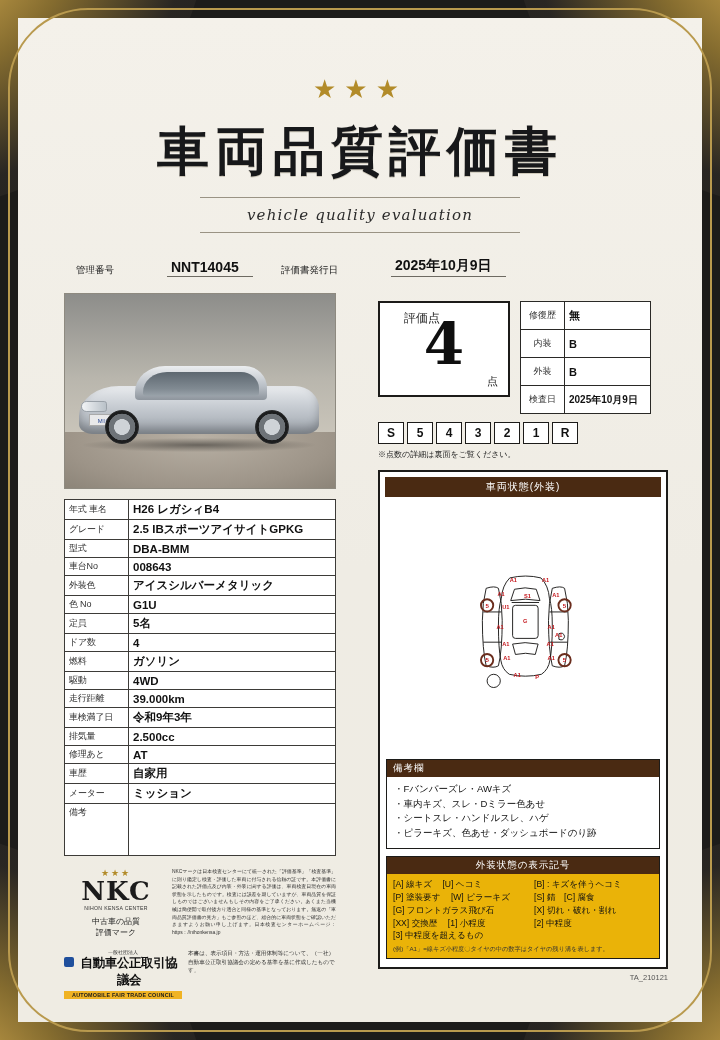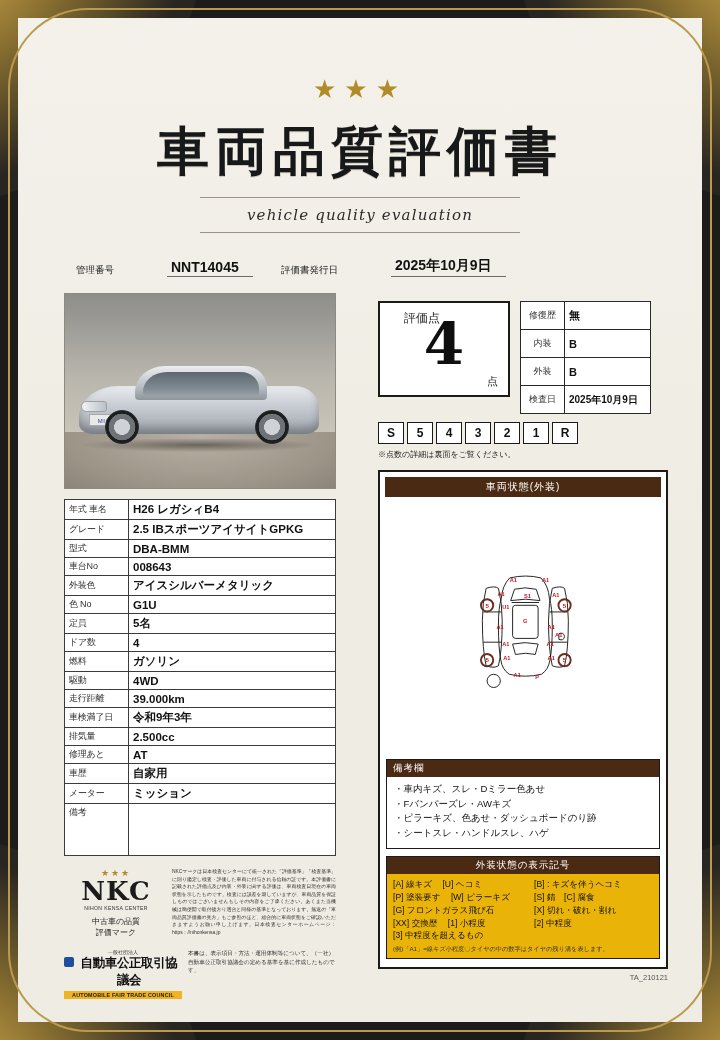--- a/index.html
+++ b/index.html
@@ -524,24 +524,24 @@
               <text x="248" y="198">A1</text>
               <text x="342" y="198">A1</text>
               <text x="270" y="234">A1</text>
               <text x="316" y="238">P</text>
             </g>
           </svg>
 
           <div class="memo">
             <div class="memo-head">備考欄</div>
             <div class="memo-body">
+              <div class="memo-line">・Fバンパーズレ・AWキズ</div>
               <div class="memo-line">・車内キズ、スレ・Dミラー色あせ</div>
-              <div class="memo-line">・Fバンパーズレ・AWキズ</div>
+              <div class="memo-line">・シートスレ・ハンドルスレ、ハゲ</div>
               <div class="memo-line">・ピラーキズ、色あせ・ダッシュボードのり跡</div>
-              <div class="memo-line">・シートスレ・ハンドルスレ、ハゲ</div>
             </div>
           </div>
 
           <div class="legend">
             <div class="legend-head">外装状態の表示記号</div>
             <div class="legend-body">
               <div class="legend-grid">
                 <div>
                   <span>[A] 線キズ</span>
                   <span style="margin-left:8px">[U] ヘコミ</span>

